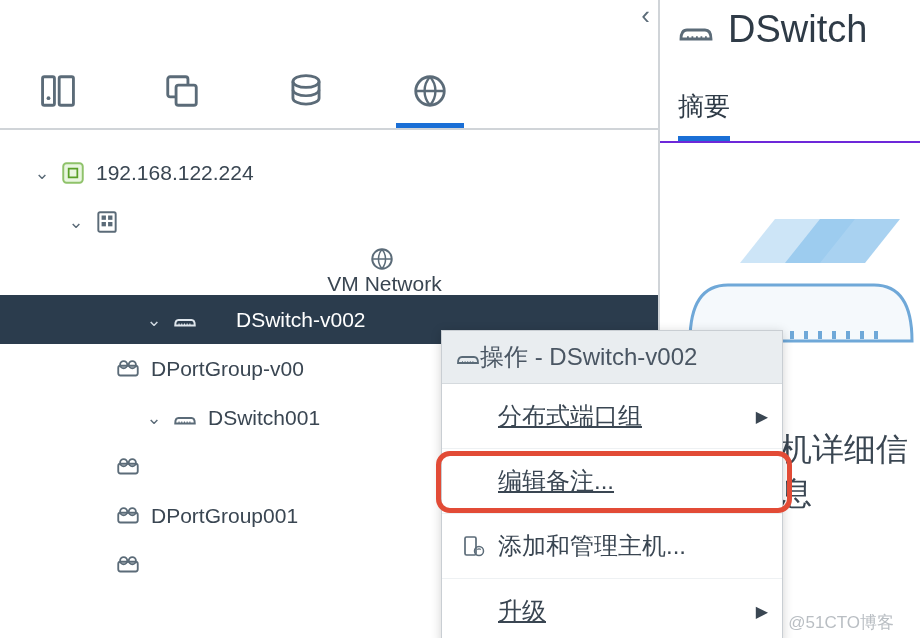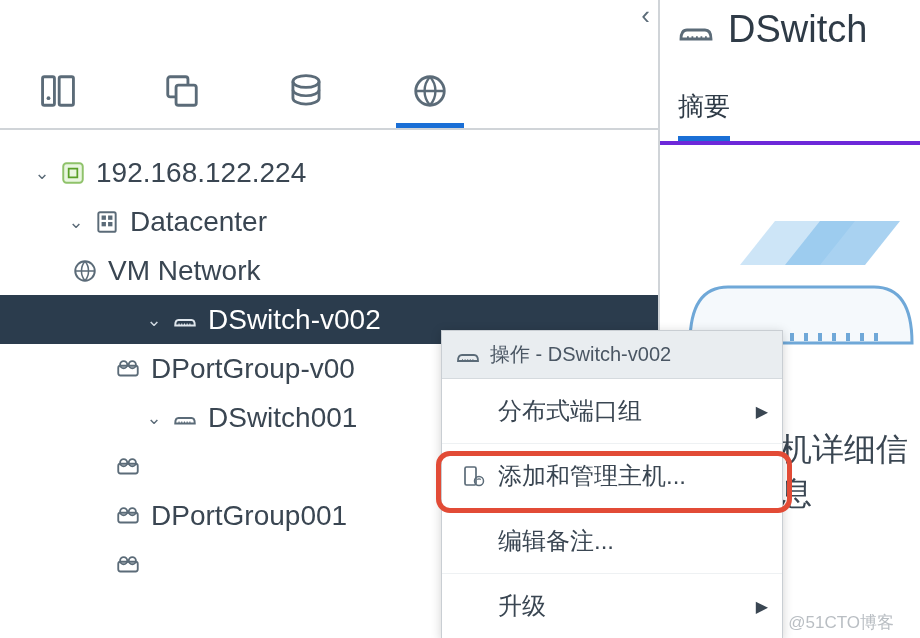--- a/index.html
+++ b/index.html
@@ -36,75 +36,75 @@
   .tree { padding: 18px 0 0 0; }
   .row {
     display: flex; align-items: center; height: 49px;
     white-space: nowrap;
   }
   .row .chev {
     width: 28px; text-align: center; font-size: 18px; color: #5b6b78;
   }
   .row .ico { width: 34px; display: flex; justify-content: center; align-items: center; }
   .row .ico svg { width: 26px; height: 26px; }
-  .row .lbl { padding-left: 6px; font-size: 28px; color: #3a4652; }
+  .row .lbl { padding-left: 6px; font-size: 21px; color: #3a4652; }
   .row.selected { background: #2b3c4d; }
-  .row.selected .lbl { color: #fff; }
+  .row.selected .lbl { color: #fff; margin-left: 28px; }
   .row.selected .chev { color: #cfd8e0; }
 
   
   .d0 { padding-left: 28px; }
   .d1 { padding-left: 62px; }
   .d2 { padding-left: 140px; }
-  .d2.nochev { padding-left: 68px; }
+  .d2.nochev { padding-left: 105px; flex-direction: column; }
   .d3 { padding-left: 111px; }
 
   
   .r-head {
     display: flex; align-items: center; gap: 14px;
     padding: 8px 4px 0 18px; font-size: 38px; color: #2f3b47;
   }
   .r-head svg { width: 36px; height: 36px; }
   .r-tabs {
     display: flex; gap: 56px; padding: 38px 16px 0 18px;
-    border-bottom: 4px solid #6d28d9; font-size: 26px; color: #3a4652;
+    border-bottom: 2px solid #6d28d9; font-size: 26px; color: #3a4652;
   }
   .r-tab { padding-bottom: 12px; }
   .r-tab.active { border-bottom: 5px solid #1a6fd6; color: #2f3b47; }
 
   .switch-illus {
     margin: 70px 0 0 20px;
   }
   .detail-line {
     position: absolute; top: 428px; left: 120px; font-size: 32px; color: #3a4652;
   }
 
   
   .ctx {
     position: absolute; top: 330px; left: 441px; width: 342px;
     background: #fff; border: 1px solid #c9ced3;
     box-shadow: 0 2px 10px rgba(0,0,0,.18);
     font-size: 24px; color: #3a4652; z-index: 50;
   }
   .ctx-head {
-    display: flex; align-items: center; gap: 10px;
+    display: flex; align-items: center; 
     background: #e9edf0; padding: 10px 14px; border-bottom: 1px solid #d5dade;
-    font-size: 20px; color: #4a5663;
+    font-size: 24px; color: #4a5663;
   }
   .ctx-head svg { width: 24px; height: 24px; }
   .ctx-item {
     display: flex; align-items: center; gap: 12px;
     padding: 16px 14px 16px 18px; border-bottom: 1px solid #eef1f3;
     position: relative;
   }
   .ctx-item:last-child { border-bottom: none; }
   .ctx-item .mi-ico { width: 26px; display:flex; justify-content:center; }
   .ctx-item .mi-ico svg { width: 24px; height: 24px; }
   .ctx-item .arrow { position: absolute; right: 14px; font-size: 16px; color: #3a4652;}
-  .ctx .noicon { padding-left: 56px; }
+  .ctx .noicon { padding-left: 56px; text-decoration: underline; }
   .highlight-box {
     position: absolute; top: 451px; left: 436px; width: 356px; height: 62px;
     border: 5px solid #e24b36; border-radius: 14px; z-index: 60; pointer-events:none;
   }
 
   
   .wm {
     position: absolute; bottom: 4px; right: 26px; color: #b9bec3;
     font-size: 17px; z-index: 100;
   }
@@ -164,21 +164,20 @@
         <span class="chev">⌄</span>
         <span class="ico">
           <svg viewBox="0 0 24 24">
               <rect x="4" y="3" width="16" height="18" rx="1.5" fill="none" stroke="#5b6b78" stroke-width="1.8"></rect>
               <rect x="7" y="6" width="4" height="4" fill="#5b6b78"></rect>
               <rect x="13" y="6" width="4" height="4" fill="#5b6b78"></rect>
               <rect x="7" y="12" width="4" height="4" fill="#5b6b78"></rect>
               <rect x="13" y="12" width="4" height="4" fill="#5b6b78"></rect>
             </svg>
         </span>
-        <span class="lbl">Datacenter</span>
       </div>
 
       <div class="row d2 nochev">
         <span class="ico">
           <svg viewBox="0 0 24 24">
               <circle cx="12" cy="12" r="9" fill="none" stroke="#5b6b78" stroke-width="1.8"></circle>
               <path d="M3 12h18M12 3a14 14 0 0 1 0 18M12 3a14 14 0 0 0 0 18" fill="none" stroke="#5b6b78" stroke-width="1.4"></path>
             </svg>
         </span>
         <span class="lbl">VM Network</span>
@@ -294,36 +293,36 @@
       <path d="M6 17h1M8.6 17h1M11.2 17h1M13.8 17h1M16.4 17h1" stroke="#5b6b78" stroke-width="1.6"></path>
     </svg>
     <span>操作 - DSwitch-v002</span>
   </div>
 
   <div class="ctx-item noicon">
     <span>分布式端口组</span>
     <span class="arrow">▶</span>
   </div>
 
+  <div class="ctx-item noicon">
+    <span>编辑备注...</span>
+  </div>
+
   <div class="ctx-item">
     <span class="mi-ico">
       <svg viewBox="0 0 24 24">
           <rect x="4" y="3" width="11" height="18" rx="1.5" fill="none" stroke="#5b6b78" stroke-width="1.7"></rect>
           <circle cx="18" cy="17" r="4.5" fill="none" stroke="#5b6b78" stroke-width="1.5"></circle>
           <path d="M16.2 15.5 a3 3 0 0 1 3.6 0" fill="none" stroke="#5b6b78" stroke-width="1.3"></path>
         </svg>
     </span>
     <span>添加和管理主机...</span>
   </div>
 
   <div class="ctx-item noicon">
-    <span>编辑备注...</span>
-  </div>
-
-  <div class="ctx-item noicon">
     <span>升级</span>
     <span class="arrow">▶</span>
   </div>
 </div>
 
 <div class="highlight-box"></div>
 
 <div class="wm">@51CTO博客</div>
 
 </body></html>

